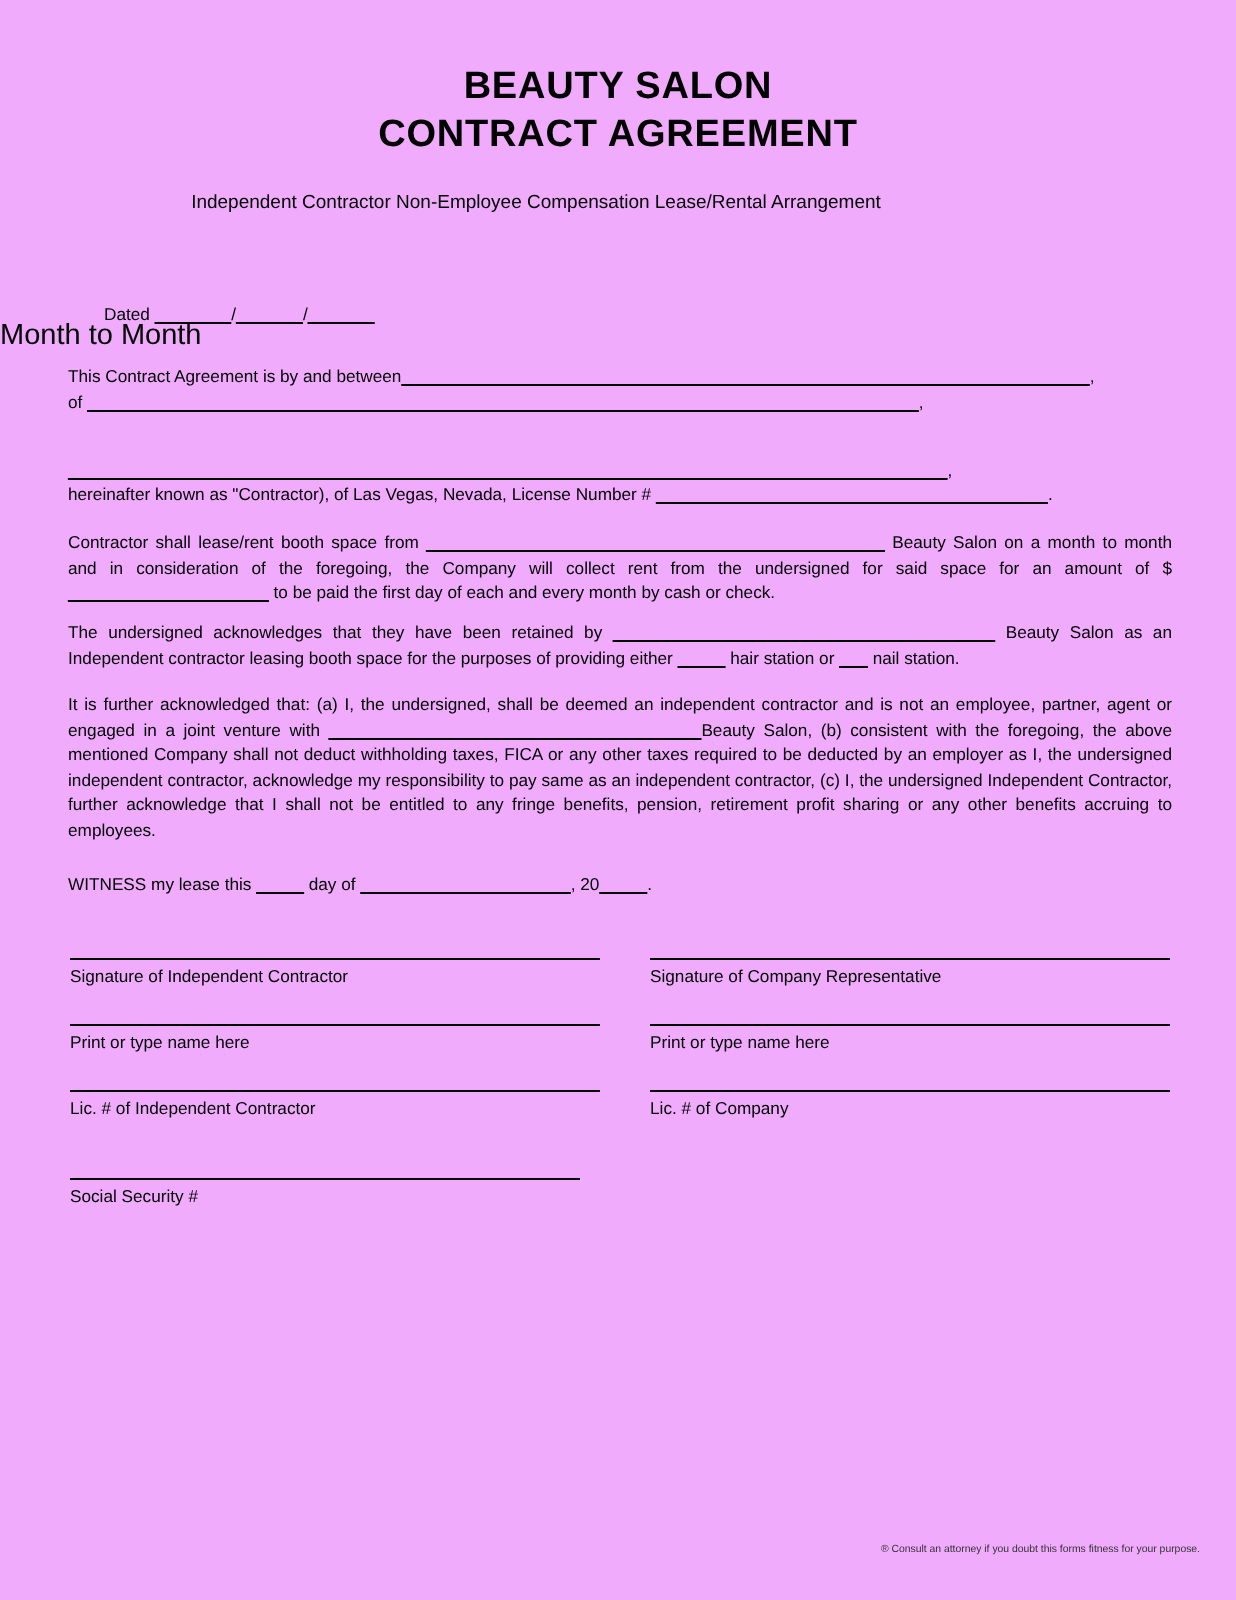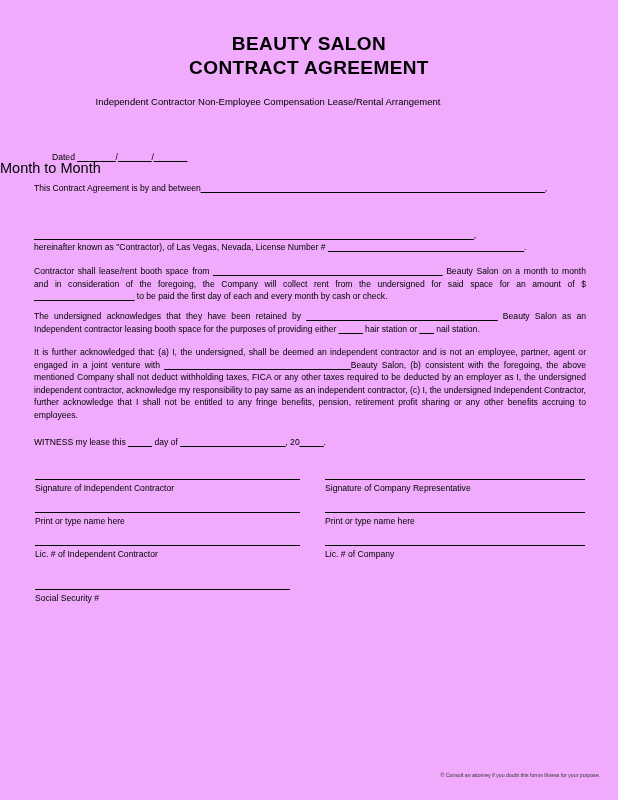--- a/index.html
+++ b/index.html
@@ -138,20 +138,23 @@
 
   <div class="body-text" style="top:151px;margin-left:18px;">
     <span>Dated</span>
     <span class="u">________</span><span>/</span><span class="u">_______</span><span>/</span><span class="u">_______</span>
   </div>
 
   <div class="body-text" style="top:182px;">
     <span>This Contract Agreement is by and between</span><span class="u">________________________________________________________________________</span><span>,</span>
   </div>
 
+  <div class="body-text" style="top:195px;">
+    <span>of</span> <span class="u">_______________________________________________________________________________________</span><span>,</span>
+  </div>
 
 
   <div class="body-text" style="top:229px;">
     <span class="u">____________________________________________________________________________________________</span><span>,</span>
   </div>
 
   <div class="body-text" style="top:241px;">
     <span>hereinafter known as "Contractor), of Las  Vegas, Nevada, License Number #</span> <span class="u">_________________________________________</span><span>.</span>
   </div>
 

